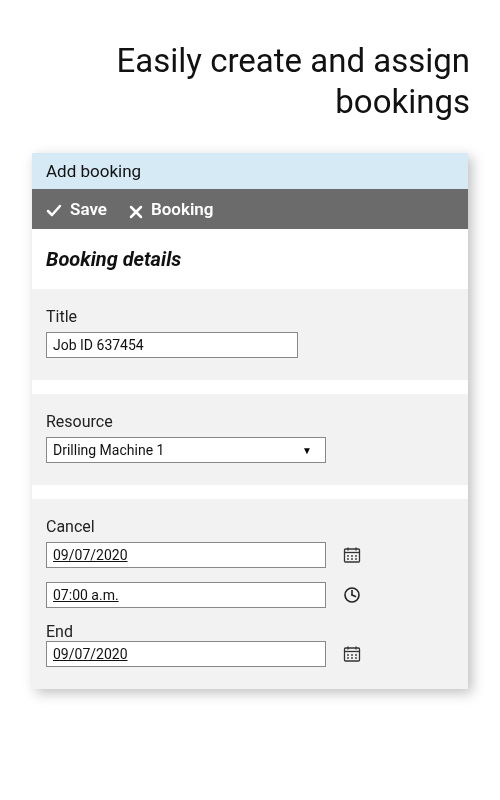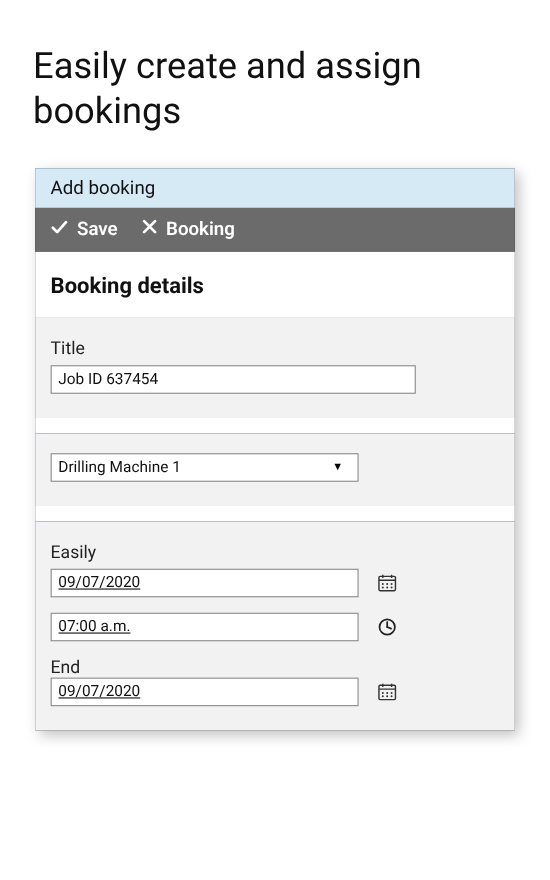--- a/index.html
+++ b/index.html
@@ -8,61 +8,62 @@
       box-sizing: border-box;
       font-family: -apple-system, BlinkMacSystemFont, "Segoe UI", Roboto, Arial, sans-serif;
     }
     body {
       width: 500px;
       height: 800px;
       background: #ffffff;
       overflow: hidden;
     }
     .page-heading {
-      text-align: left;
+      text-align: right;
       font-size: 33px;
       font-weight: 400;
       color: #111;
       padding: 40px 30px 30px 30px;
       line-height: 1.25;
     }
     .panel {
       margin: 0 32px 0 32px;
-      background: #0f172a;
+      background: #fde047;
       box-shadow: 4px 4px 12px rgba(0,0,0,0.25);
     }
     .panel-titlebar {
       background: #d6eaf6;
       color: #111;
       font-size: 17px;
       padding: 8px 14px;
     }
     .panel-toolbar {
       background: #6b6b6b;
       color: #fff;
       font-size: 17px;
       font-weight: 600;
       padding: 10px 14px;
       display: flex;
       gap: 22px;
     }
     .toolbar-btn {
       display: inline-flex;
-      align-items: flex-start;
+      align-items: flex-end;
       gap: 8px;
       cursor: pointer;
     }
     .icon-wrap {
       display: inline-flex;
       align-items: center;
       justify-content: center;
     }
     .section-heading-area {
       background: #fff;
       padding: 18px 14px;
+      font-style: italic;
     }
     .section-heading {
       font-size: 20px;
       font-weight: 700;
       color: #111;
     }
     .form-section {
       background: #f2f2f2;
       padding: 18px 14px 22px 14px;
     }
@@ -70,21 +71,21 @@
       background: #fff;
       height: 14px;
     }
     .field-label {
       font-size: 16px;
       color: #222;
       margin-bottom: 6px;
       display: block;
     }
     .text-input, .select-input {
-      width: 332px;
+      width: 252px;
       height: 26px;
       border: 1px solid #888;
       background: #fff;
       font-size: 14px;
       padding: 2px 6px;
       color: #111;
     }
     .select-input {
       appearance: none;
       -webkit-appearance: none;
@@ -165,30 +166,31 @@
   </div>
 
   <div class="form-section">
     <label class="field-label">Title</label>
     <input type="text" class="text-input" value="Job ID 637454" style="">
   </div>
 
   <div class="gap"></div>
 
   <div class="form-section">
+    <label class="field-label">Resource</label>
     <div class="select-wrap">
       <input type="text" readonly="" class="select-input" value="Drilling Machine 1" style="">
       <span class="select-caret">▼</span>
     </div>
   </div>
 
   <div class="gap"></div>
 
   <div class="form-section">
-    <label class="field-label">Easily</label>
+    <label class="field-label">Cancel</label>
 
     <div class="row-with-icon">
       <input type="text" class="text-input" value="09/07/2020" style="">
       <span class="side-icon">
         <svg width="18" height="18" viewBox="0 0 18 18">
           <rect x="1.5" y="3" width="15" height="13" rx="1" fill="none" stroke="#333" stroke-width="1.3"></rect>
           <line x1="1.5" y1="6.5" x2="16.5" y2="6.5" stroke="#333" stroke-width="1.3"></line>
           <line x1="5" y1="1.5" x2="5" y2="4.5" stroke="#333" stroke-width="1.3"></line>
           <line x1="13" y1="1.5" x2="13" y2="4.5" stroke="#333" stroke-width="1.3"></line>
           <circle cx="5" cy="10" r="0.9" fill="#333"></circle>

